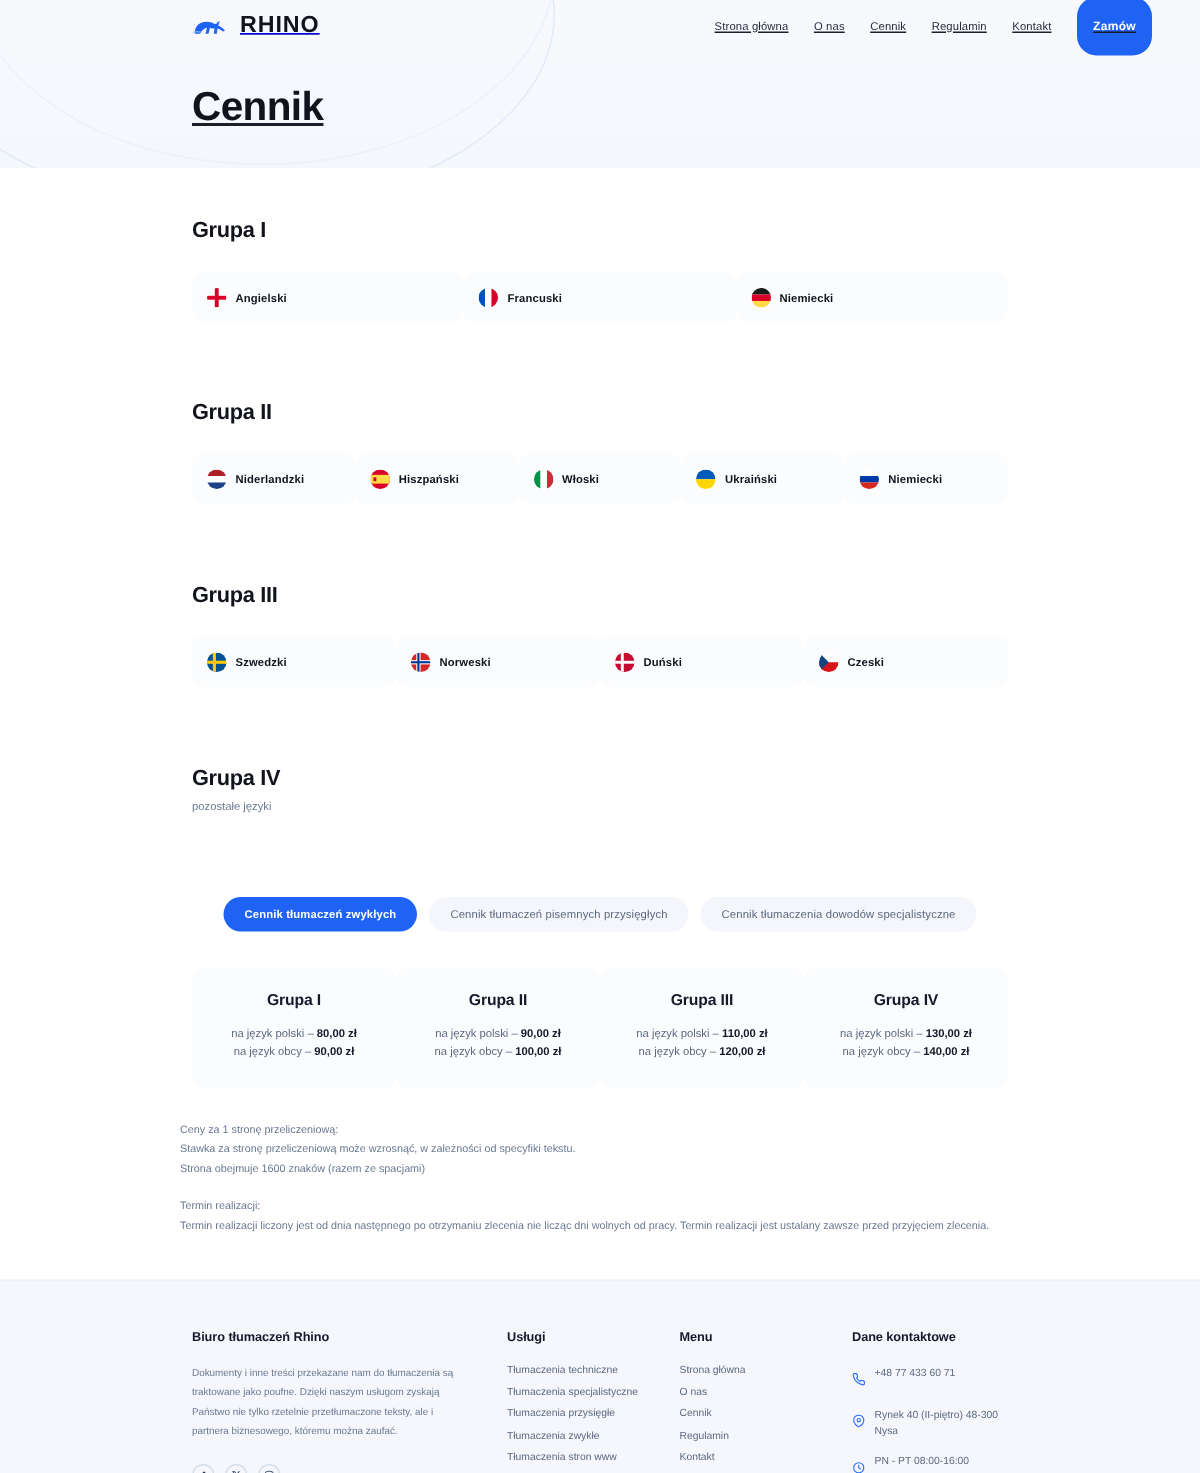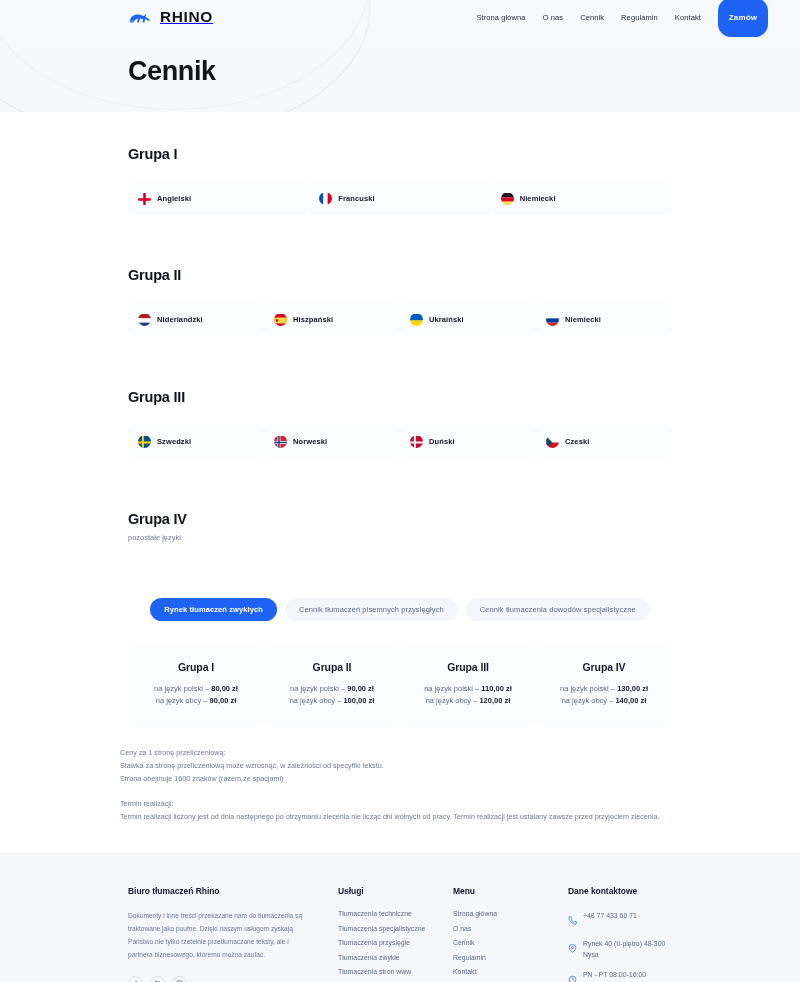--- a/index.html
+++ b/index.html
@@ -11,20 +11,21 @@
     -webkit-font-smoothing: antialiased;
   }
   .page { width: 800px; position: relative; overflow: hidden; }
 
   
   .hero {
     position: relative;
     height: 112px;
     background: linear-gradient(180deg,#f7f9fd 0%, #f6f8fd 60%, #f4f7fc 100%);
     overflow: hidden;
+    text-decoration: underline;
   }
   .hero-deco {
     position: absolute; top: -120px; left: -60px;
     width: 430px; height: 260px;
     border: 1px solid #dbe6f7;
     border-radius: 50%;
     opacity: .75;
     pointer-events: none;
   }
   .hero-deco2 {
@@ -260,20 +261,30 @@
                 <rect width="20" height="20" fill="#d80027"></rect>
                 <rect y="5.5" width="20" height="9" fill="#ffda44"></rect>
                 <rect x="3" y="8" width="3" height="4" fill="#d80027"></rect>
               </svg>
           </span>
           <span class="lang-name">Hiszpański</span>
         </div>
         <div class="lang-card">
           <span class="flag">
             <svg viewBox="0 0 20 20" width="13" height="13">
+                <rect width="6.7" height="20" fill="#009246"></rect>
+                <rect x="6.7" width="6.6" height="20" fill="#ffffff"></rect>
+                <rect x="13.3" width="6.7" height="20" fill="#ce2b37"></rect>
+              </svg>
+          </span>
+          <span class="lang-name">Włoski</span>
+        </div>
+        <div class="lang-card">
+          <span class="flag">
+            <svg viewBox="0 0 20 20" width="13" height="13">
                 <rect width="20" height="10" fill="#005bbb"></rect>
                 <rect y="10" width="20" height="10" fill="#ffd500"></rect>
               </svg>
           </span>
           <span class="lang-name">Ukraiński</span>
         </div>
         <div class="lang-card">
           <span class="flag">
             <svg viewBox="0 0 20 20" width="13" height="13">
                 <rect width="20" height="6.7" fill="#ffffff"></rect>
@@ -335,21 +346,21 @@
     </div>
 
     <div class="group-block g4">
       <div class="group-title">Grupa IV</div>
       <div class="group-sub">pozostałe języki</div>
     </div>
 
   </div>
 
   <div class="tabs-wrap">
-    <button class="tab active">Rynek tłumaczeń zwykłych</button>
+    <button class="tab active">Cennik tłumaczeń zwykłych</button>
     <button class="tab">Cennik tłumaczeń pisemnych przysięgłych</button>
     <button class="tab">Cennik tłumaczenia dowodów specjalistyczne</button>
   </div>
 
   <div class="price-row">
     <div class="price-card">
       <div class="price-title">Grupa I</div>
       <div class="price-line">
         <span>na język polski – </span><b>80,00 zł</b>
       </div>

